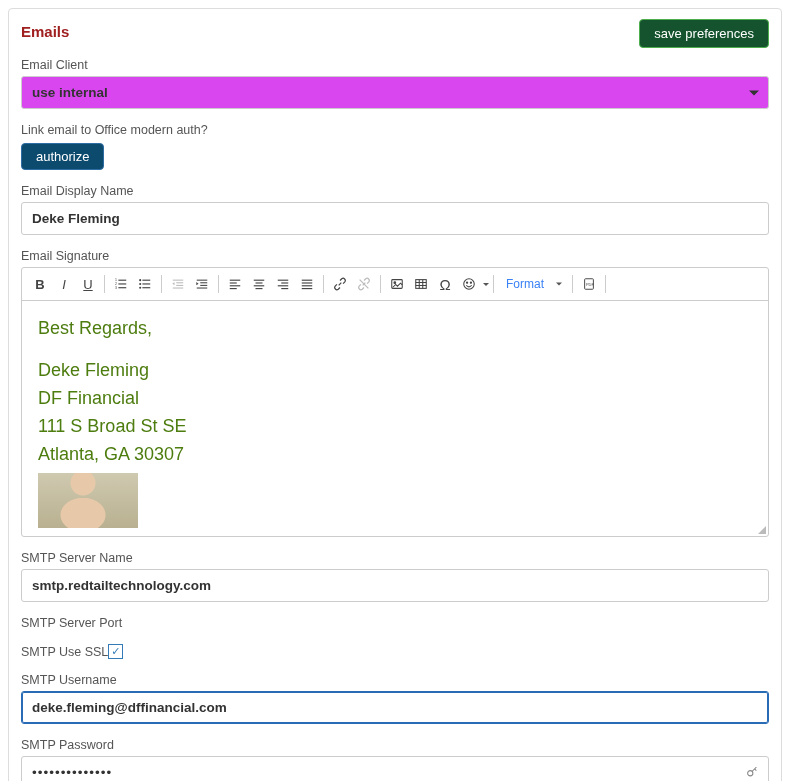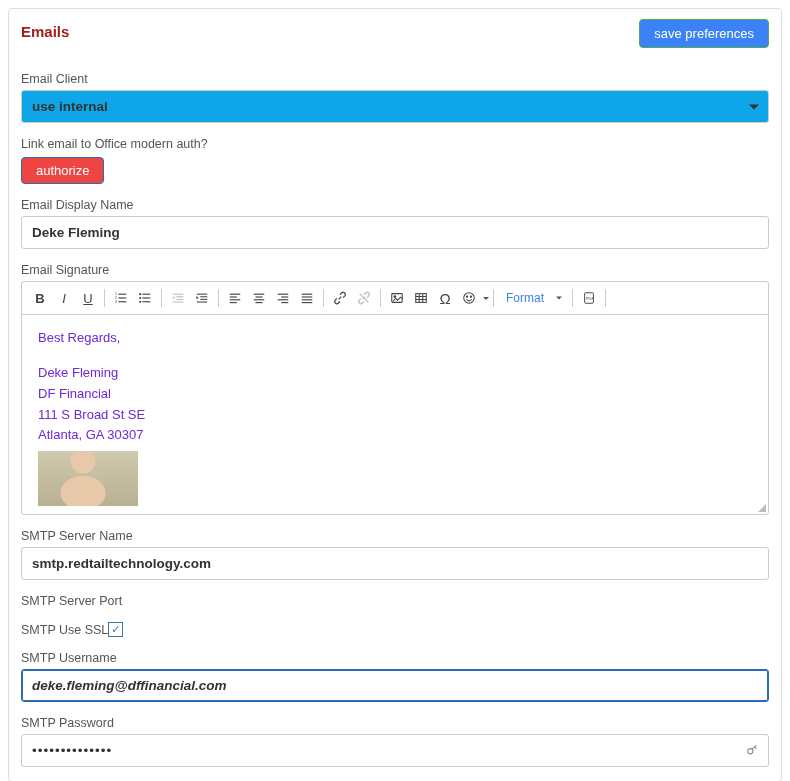--- a/index.html
+++ b/index.html
@@ -15,40 +15,40 @@
     border: 1px solid #ddd;
     border-radius: 4px;
     padding: 10px 12px 14px;
     width: 774px;
     position: relative;
   }
   .panel-header {
     display: flex;
     justify-content: space-between;
     align-items: flex-start;
-    margin-bottom: 24px;
+    margin-bottom: 10px;
   }
   .panel-title {
     color: #a02020;
     font-size: 15px;
     font-weight: 600;
     margin: 0;
     padding-top: 4px;
   }
   .btn-save {
-    background: #3b82f6;
+    background: #14532d;
     color: #fff;
     border: 1px solid #4cae4c;
     border-radius: 4px;
     padding: 6px 14px;
     font-size: 13px;
     cursor: pointer;
   }
   .btn-authorize {
-    background: #ef4444;
+    background: #0c4a6e;
     color: #fff;
     border: 1px solid #2e6da4;
     border-radius: 4px;
     padding: 5px 14px;
     font-size: 13px;
     cursor: pointer;
     margin-top: 2px;
   }
   .form-label {
     display: block;
@@ -68,21 +68,21 @@
     border-radius: 3px;
     padding: 8px 10px;
     font-size: 13.5px;
     font-weight: 600;
     color: #333;
     background: #fff;
   }
   .form-control.select {
     appearance: none;
     -webkit-appearance: none;
-    background: #0ea5e9;
+    background: #d946ef;
     padding-right: 28px;
     position: relative;
   }
   .select-wrap { position: relative; }
   .select-caret {
     position: absolute;
     right: 10px;
     top: 50%;
     transform: translateY(-50%);
     width: 0; height: 0;
@@ -96,21 +96,20 @@
     position: absolute;
     right: 10px;
     top: 50%;
     transform: translateY(-50%);
     color: #888;
     font-size: 14px;
   }
   .focused {
     border-color: #2a6bb5 !important;
     box-shadow: 0 0 0 1px #2a6bb5 inset;
-    font-style: italic;
   }
   .editor-frame {
     border: 1px solid #ccc;
     border-radius: 3px;
     background: #fff;
   }
   .toolbar {
     border-bottom: 1px solid #ccc;
     padding: 4px 6px;
     display: flex;
@@ -155,23 +154,23 @@
     top: 50%;
     transform: translateY(-50%);
     width: 0; height: 0;
     border-left: 3px solid transparent;
     border-right: 3px solid transparent;
     border-top: 3px solid #555;
   }
   .editor-body {
     min-height: 180px;
     padding: 14px 16px 8px;
-    font-size: 13px;
+    font-size: 18px;
     line-height: 1.45;
-    color: #6d28d9;
+    color: #4d7c0f;
     position: relative;
   }
   .editor-body p { margin: 0 0 2px 0; }
   .editor-body .gap { height: 14px; }
   .avatar {
     width: 100px;
     height: 55px;
     background: radial-gradient(circle at 45px 10px, #e7c9a9 0 12px, transparent 13px),
                 radial-gradient(ellipse at 45px 42px, #e7c9a9 0 22px, transparent 23px),
                 linear-gradient(#cfc9b0, #b8b090);

